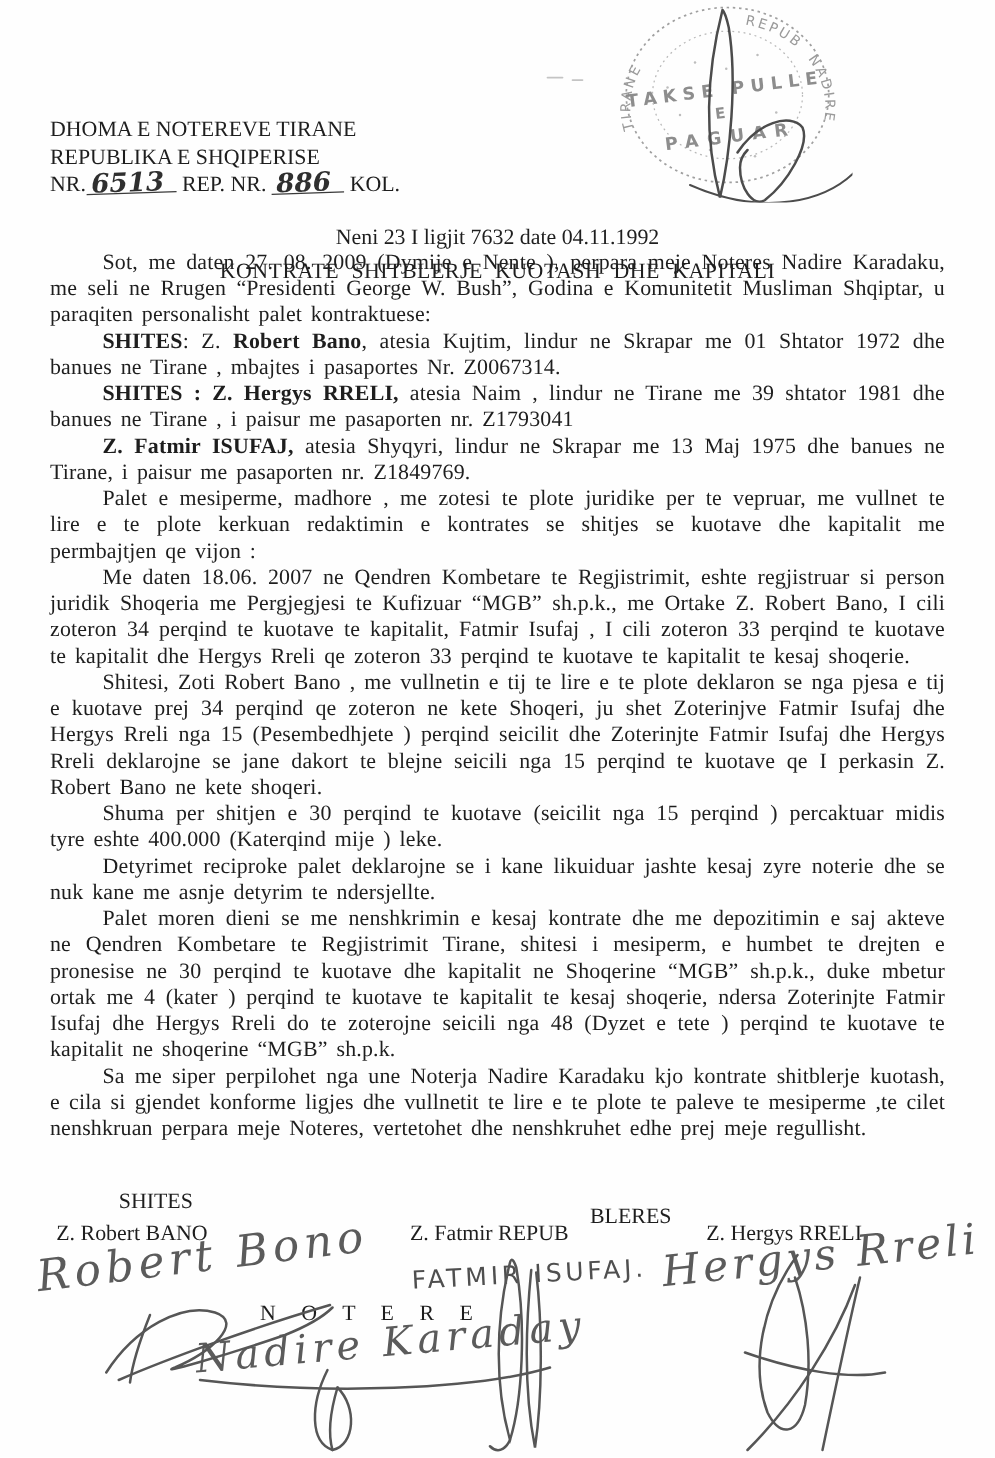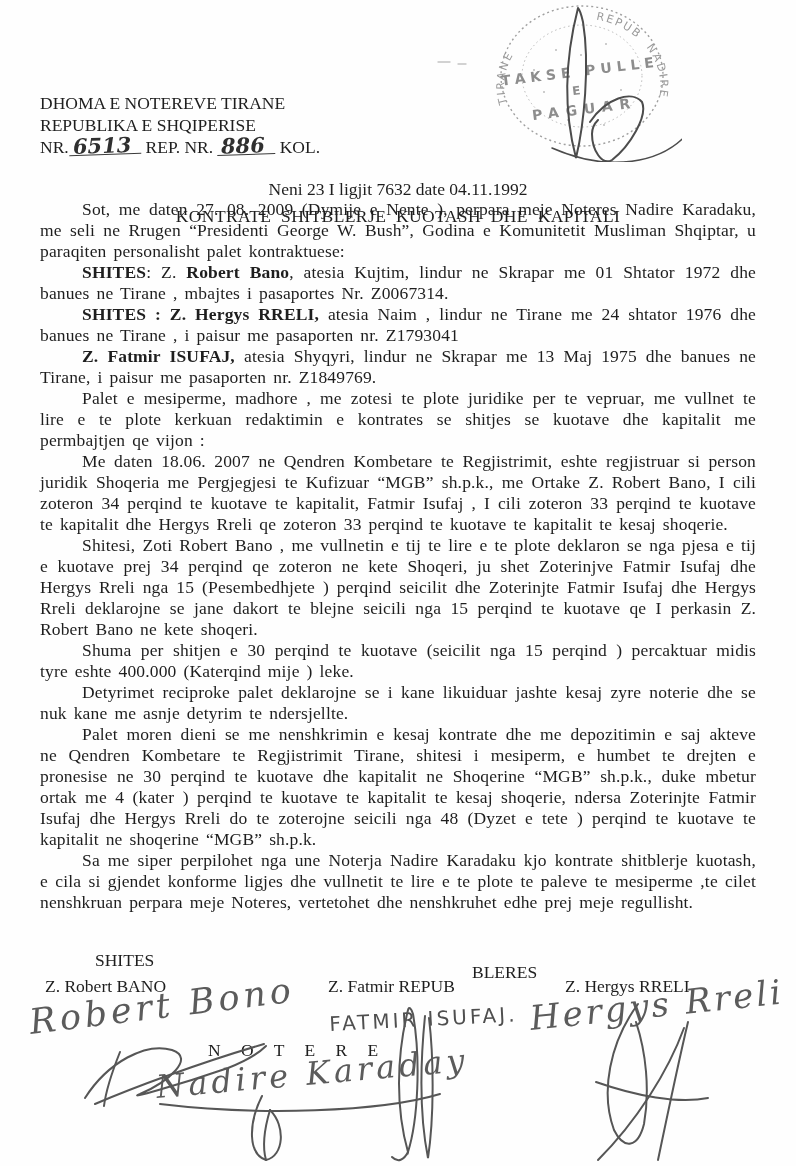--- a/index.html
+++ b/index.html
@@ -95,21 +95,21 @@
       <span>KOL.</span>
     </div>
   </div>
 
   <div class="title">KONTRATE SHITBLERJE KUOTASH DHE KAPITALI</div>
   <div class="subtitle">Neni  23  I ligjit 7632 date 04.11.1992</div>
 
   <div class="bodytext">
       <p><span>Sot, me daten  27. 08. 2009 (Dymije e  Nente ), perpara meje Noteres Nadire Karadaku, me seli ne  Rrugen “Presidenti  George W. Bush”,  Godina e Komunitetit Musliman Shqiptar, u paraqiten personalisht palet kontraktuese:</span></p>
       <p><span class="bold">SHITES</span><span>: Z. </span><span class="bold">Robert Bano</span><span>, atesia Kujtim, lindur ne Skrapar  me 01 Shtator 1972  dhe banues ne Tirane , mbajtes i pasaportes Nr. Z0067314.</span></p>
-      <p><span class="bold">SHITES : Z. Hergys RRELI,</span><span> atesia Naim , lindur ne Tirane me 24 shtator 1976 dhe banues ne Tirane , i paisur me pasaporten nr. Z1793041</span></p>
+      <p><span class="bold">SHITES : Z. Hergys RRELI,</span><span> atesia Naim , lindur ne Tirane me 39 shtator 1981 dhe banues ne Tirane , i paisur me pasaporten nr. Z1793041</span></p>
       <p><span class="bold">Z. Fatmir ISUFAJ,</span><span> atesia Shyqyri, lindur ne Skrapar me  13 Maj 1975 dhe banues ne Tirane, i paisur me pasaporten nr. Z1849769.</span></p>
       <p><span>Palet e mesiperme, madhore , me zotesi te plote juridike  per te vepruar,  me vullnet te lire e te plote kerkuan redaktimin e kontrates se shitjes  se kuotave dhe kapitalit  me permbajtjen qe vijon :</span></p>
       <p><span>Me daten  18.06. 2007 ne Qendren Kombetare te Regjistrimit,  eshte regjistruar si person juridik Shoqeria me Pergjegjesi te Kufizuar “MGB” sh.p.k.,  me Ortake Z. Robert Bano, I cili zoteron  34 perqind te kuotave te kapitalit, Fatmir Isufaj , I cili zoteron  33 perqind te kuotave te  kapitalit dhe Hergys Rreli  qe zoteron  33 perqind te kuotave  te kapitalit te kesaj shoqerie.</span></p>
       <p><span>Shitesi, Zoti Robert Bano ,  me vullnetin e tij  te lire e te plote  deklaron se nga pjesa e tij e kuotave prej 34 perqind qe zoteron  ne kete Shoqeri, ju shet Zoterinjve Fatmir Isufaj dhe Hergys Rreli  nga 15 (Pesembedhjete ) perqind seicilit  dhe Zoterinjte Fatmir Isufaj dhe Hergys Rreli deklarojne se jane dakort te blejne seicili nga 15 perqind te kuotave  qe I perkasin  Z. Robert Bano ne kete shoqeri.</span></p>
       <p><span>Shuma per shitjen e 30 perqind te kuotave (seicilit nga 15 perqind ) percaktuar midis tyre  eshte  400.000 (Katerqind mije ) leke.</span></p>
       <p><span>Detyrimet reciproke palet deklarojne se i  kane likuiduar jashte kesaj zyre noterie dhe  se nuk kane me  asnje detyrim  te ndersjellte.</span></p>
       <p><span>Palet moren dieni se me nenshkrimin e kesaj kontrate  dhe me depozitimin e saj akteve ne Qendren Kombetare te Regjistrimit  Tirane, shitesi i  mesiperm, e humbet te drejten e pronesise ne 30 perqind te kuotave dhe kapitalit ne Shoqerine “MGB” sh.p.k., duke mbetur ortak me 4 (kater ) perqind te kuotave te kapitalit te kesaj shoqerie, ndersa Zoterinjte Fatmir Isufaj dhe Hergys Rreli do te  zoterojne  seicili nga  48 (Dyzet e tete ) perqind te kuotave  te kapitalit ne  shoqerine  “MGB” sh.p.k.</span></p>
       <p><span>Sa me siper perpilohet  nga une Noterja Nadire  Karadaku kjo kontrate shitblerje kuotash, e cila si gjendet konforme ligjes dhe vullnetit te lire e te plote te paleve te mesiperme  ,te cilet nenshkruan perpara meje Noteres, vertetohet dhe nenshkruhet edhe prej meje regullisht.</span></p>
     </div>
 

